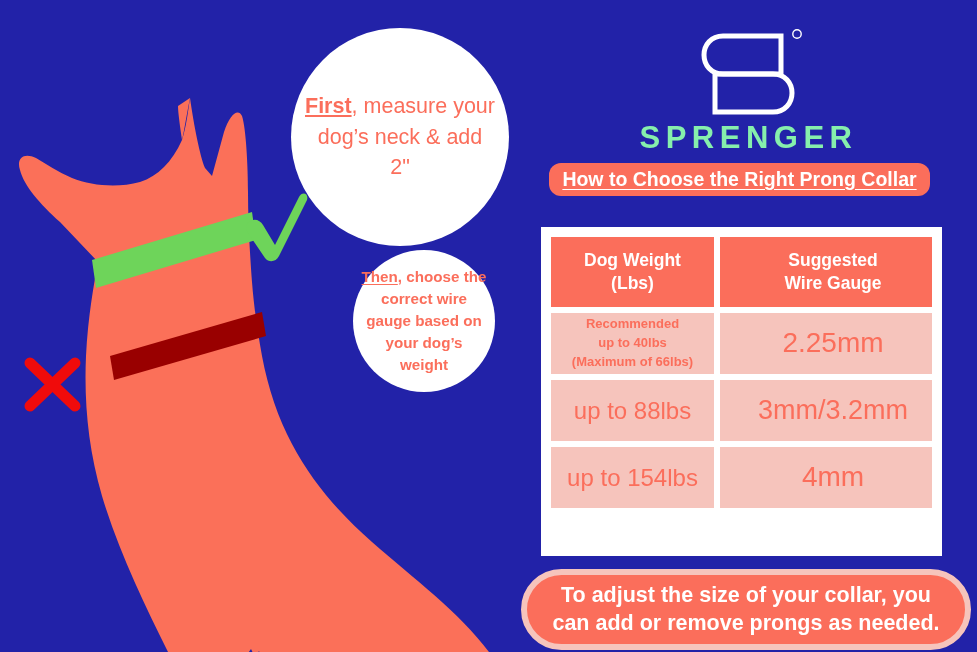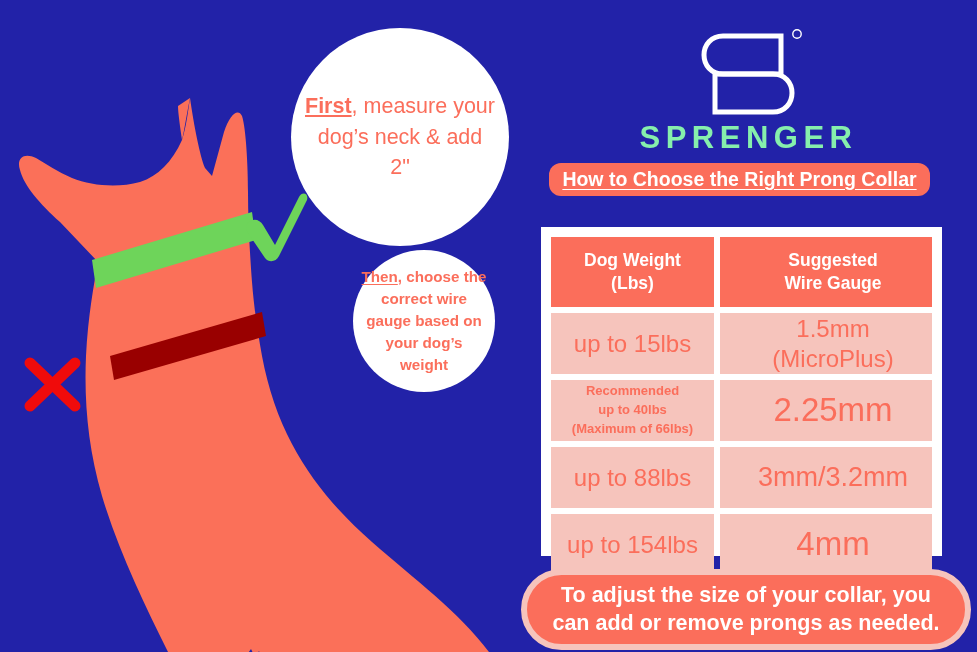--- a/index.html
+++ b/index.html
@@ -57,21 +57,21 @@
   .gcell.c1{flex:0 0 163px;}
   .gcell.c2{flex:1 1 auto;padding-left:14px;}
   .head .gcell{background:#fb6e5b;color:#ffffff;font-weight:700;font-size:17.5px;line-height:1.3;}
   .body .gcell{background:#f6c4bc;color:#fb6e5b;}
   .r1{height:70px;}
   .r2{height:61px;}
   .r3{height:61px;}
   .r4{height:61px;}
   .r5{height:61px;}
   .t-lg{font-size:24px;font-weight:400;line-height:1.25;}
-  .t-xl{font-size:33px;font-weight:400;line-height:1.1;}
+  .t-xl{font-size:28px;font-weight:400;line-height:1.1;}
   .t-sm{font-size:13px;font-weight:700;line-height:1.45;}
 
   
   .callout{
     position:absolute;left:521px;top:553px;width:450px;height:81px;
     background:#fb6e5b;border:6px solid #f6c4bc;border-radius:42px;
     box-sizing:border-box;
     display:flex;align-items:center;justify-content:center;text-align:center;
     color:#ffffff;font-weight:700;font-size:21.5px;line-height:1.3;
     padding:0 18px;
@@ -172,29 +172,20 @@
         <div class="gcell c1">
           <div>Dog Weight</div>
           <div>(Lbs)</div>
         </div>
         <div class="gcell c2">
           <div>Suggested</div>
           <div>Wire Gauge</div>
         </div>
       </div>
 
-      <div class="grow body r2">
-        <div class="gcell c1">
-          <div class="t-lg">up to 15lbs</div>
-        </div>
-        <div class="gcell c2">
-          <div class="t-lg">1.5mm</div>
-          <div class="t-lg">(MicroPlus)</div>
-        </div>
-      </div>
 
       <div class="grow body r3">
         <div class="gcell c1">
           <div class="t-sm">Recommended</div>
           <div class="t-sm">up to 40lbs</div>
           <div class="t-sm">(Maximum of 66lbs)</div>
         </div>
         <div class="gcell c2">
           <div class="t-xl">2.25mm</div>
         </div>

